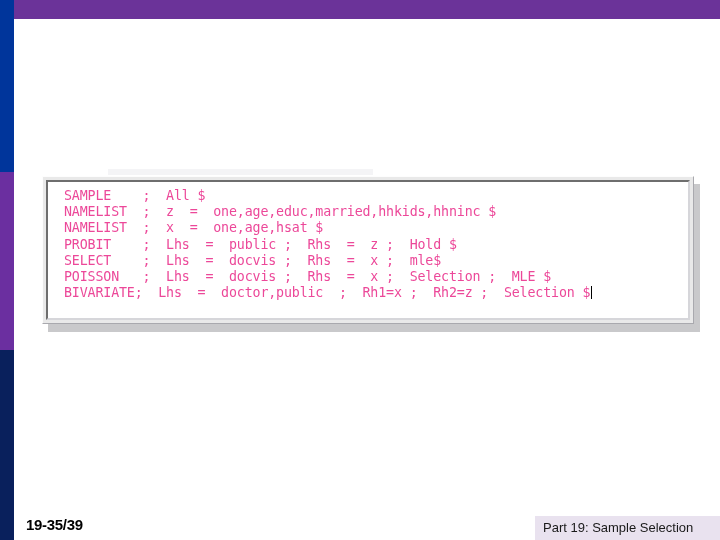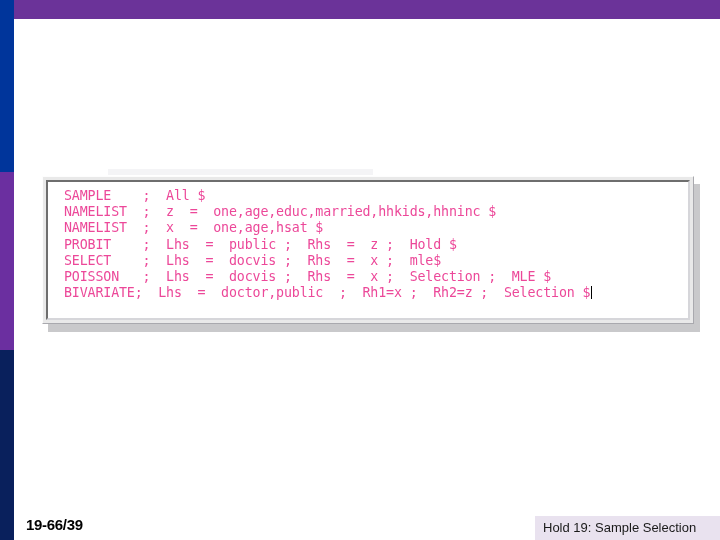--- a/index.html
+++ b/index.html
@@ -158,17 +158,17 @@
 
   <div class="ghost-band"></div>
 
   <div class="code-window-shadow"></div>
   <div class="code-window" style="background: rgb(233, 233, 233);">
     <div class="code-window-inner" style="background: rgb(255, 255, 255);">
       <pre class="code-text"><span class="code-line">SAMPLE    ;  All $</span><span class="code-line">NAMELIST  ;  z  =  one,age,educ,married,hhkids,hhninc $</span><span class="code-line">NAMELIST  ;  x  =  one,age,hsat $</span><span class="code-line">PROBIT    ;  Lhs  =  public ;  Rhs  =  z ;  Hold $</span><span class="code-line">SELECT    ;  Lhs  =  docvis ;  Rhs  =  x ;  mle$</span><span class="code-line">POISSON   ;  Lhs  =  docvis ;  Rhs  =  x ;  Selection ;  MLE $</span><span class="code-line"><span>BIVARIATE;  Lhs  =  doctor,public  ;  Rh1=x ;  Rh2=z ;  Selection $</span><span class="caret"></span></span></pre>
     </div>
   </div>
 
-  <div class="footer-page">19-66/39</div>
+  <div class="footer-page">19-35/39</div>
   <div class="footer-title-band" style="background: rgb(233, 226, 239);"></div>
-  <div class="footer-title">Hold 19: Sample Selection</div>
+  <div class="footer-title">Part 19: Sample Selection</div>
 
 </div>
 
 </body></html>

